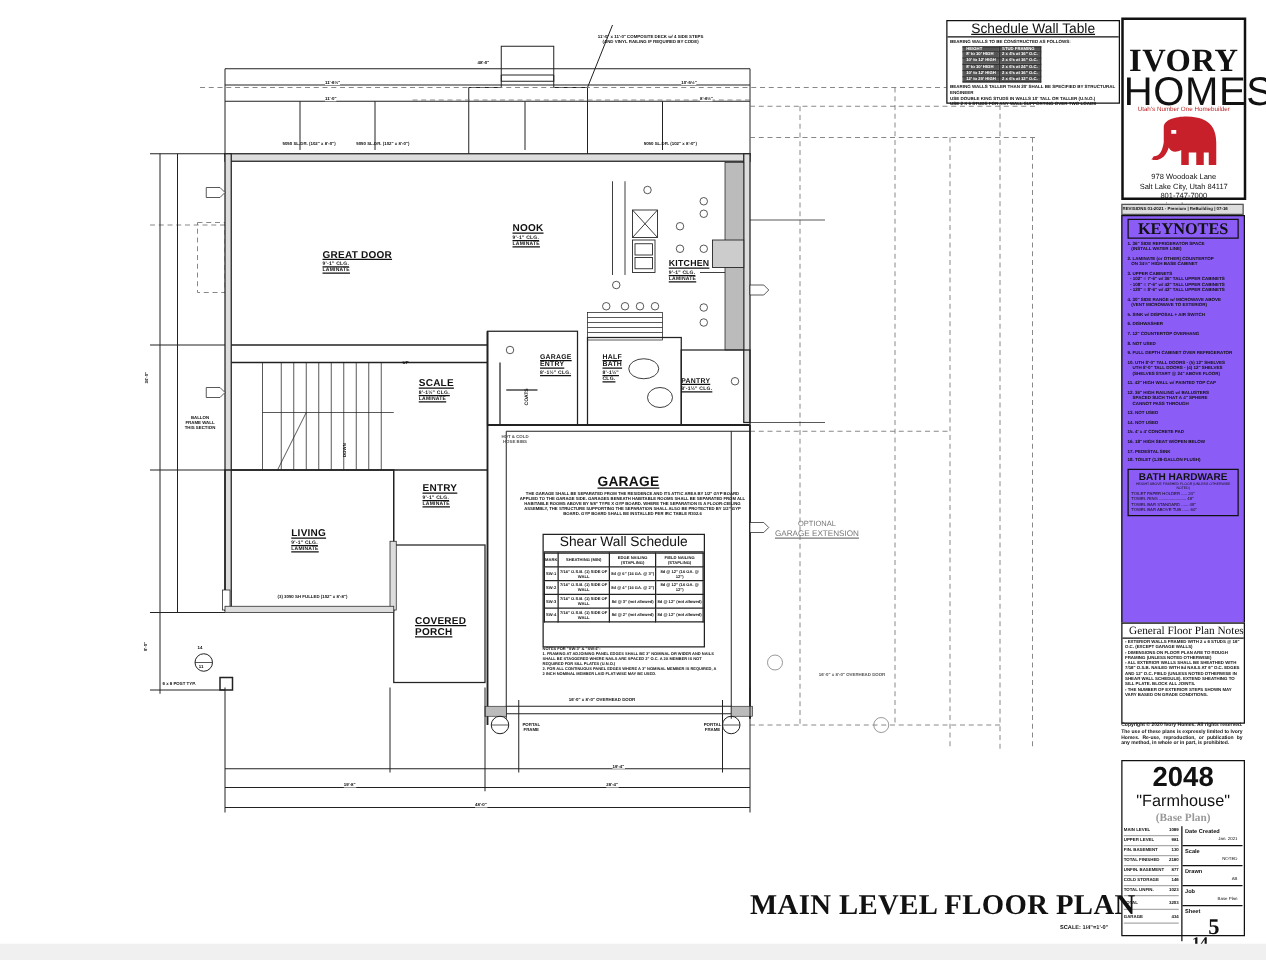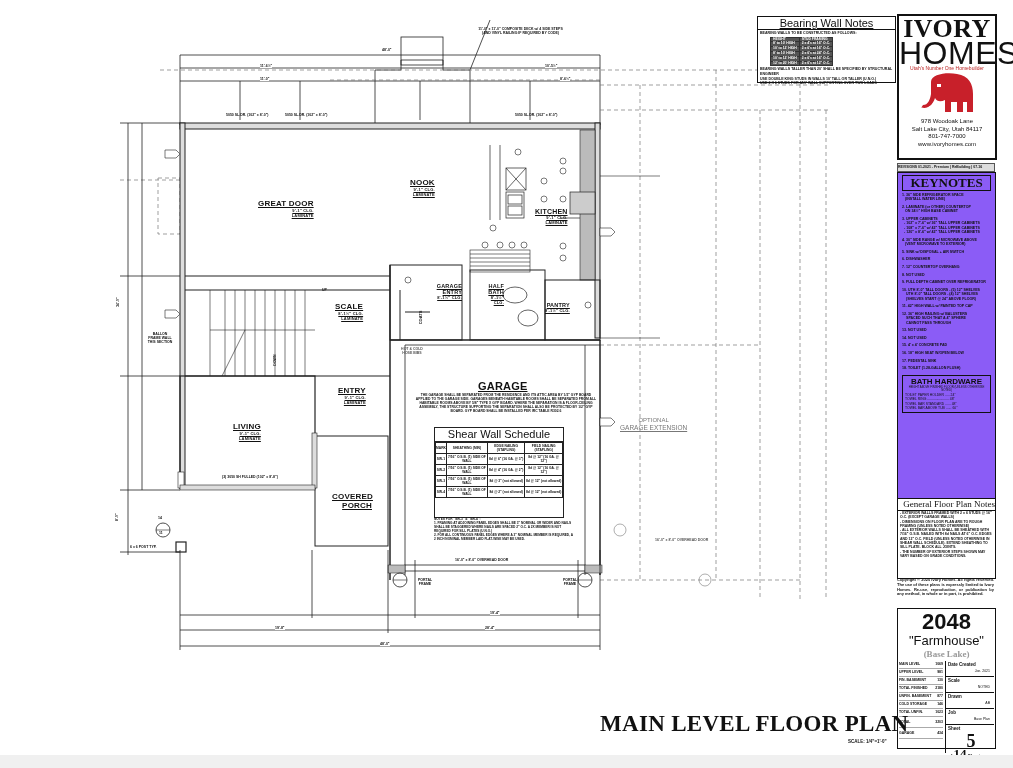--- a/index.html
+++ b/index.html
@@ -1,31 +1,31 @@
 <!DOCTYPE html>
 <html><head>
 <meta charset="utf-8">
 <style>
   html,body{margin:0;padding:0;background:#fff;}
   body{width:1013px;height:768px;position:relative;overflow:hidden;font-family:"Liberation Sans",sans-serif;color:#111;}
   .sheet{position:absolute;left:0;top:0;width:1013px;height:755px;background:#fff;}
   .bottom-strip{position:absolute;left:0;top:755px;width:1013px;height:13px;background:#f0f0f0;}
   svg.plan{position:absolute;left:0;top:0;}
   .abs{position:absolute;}
-  .room-label{position:absolute;text-align:right;font-weight:bold;font-size:8px;text-decoration:underline;letter-spacing:0.2px;white-space:nowrap;}
+  .room-label{position:absolute;text-align:left;font-weight:bold;font-size:8px;text-decoration:underline;letter-spacing:0.2px;white-space:nowrap;}
   .room-sub{display:block;font-size:4px;font-weight:bold;text-decoration:none;line-height:5px;}
   .tiny{font-size:4px;font-weight:bold;line-height:5px;white-space:nowrap;}
   
   .bwt{position:absolute;left:757px;top:16px;width:137px;height:65px;border:1.5px solid #111;background:#fff;}
   .bwt-title{font-size:11px;text-align:center;text-decoration:underline;line-height:12px;border-bottom:1px solid #111;}
   .bwt-body{font-size:3.6px;font-weight:bold;line-height:4.6px;padding:1px 2px;}
   .bwt-table{margin:1px 0 1px 10px;border-collapse:collapse;}
   .bwt-table td{border:0.5px solid #333;font-size:3.4px;padding:0 2px;line-height:3.8px;background:#555;color:#fff;}
   .logo{position:absolute;left:897px;top:14px;width:96px;height:142px;border:2px solid #111;background:#fff;text-align:center;}
-  .logo-ivory{font-family:"Liberation Serif",serif;font-weight:bold;font-size:26px;line-height:26px;margin-top:0;letter-spacing:0.5px;}
+  .logo-ivory{font-family:"Liberation Serif",serif;font-weight:bold;font-size:26px;line-height:26px;margin-top:20px;letter-spacing:0.5px;}
   .logo-homes{font-family:"Liberation Sans",sans-serif;font-size:32px;line-height:22px;letter-spacing:0.5px;}
   .logo-tag{font-size:5px;color:#b22;line-height:8px;}
   .logo-addr{font-size:6px;line-height:7.5px;}
   .revisions{position:absolute;left:897px;top:163px;width:96px;height:7px;font-size:3.5px;font-weight:bold;background:#ddd;border:0.5px solid #555;line-height:7px;white-space:nowrap;overflow:hidden;}
   .keynotes{position:absolute;left:897px;top:172px;width:97px;height:325px;border:1.5px solid #111;background:#8b5cf6;}
   .kn-title{font-family:"Liberation Serif",serif;font-weight:bold;font-size:13px;text-align:center;border:1.5px solid #111;margin:2px 4px;line-height:14px;}
   .kn-item{font-size:3.6px;font-weight:bold;line-height:4.4px;margin:0 3px 3.2px 4px;white-space:pre;}
   .bath-hw{margin:4px 4px;border:1.5px solid #111;padding:1px 2px;}
   .bath-title{font-size:8px;font-weight:bold;text-align:center;line-height:9px;}
   .bath-sub{font-size:2.8px;text-align:center;line-height:3.5px;}
@@ -360,21 +360,21 @@
   <div class="callout" style="left:113px;top:300px;transform:rotate(-90deg);background:#fff;">34'-0"</div>
   <div class="callout" style="left:113px;top:515px;transform:rotate(-90deg);background:#fff;">8'-0"</div>
   <div class="callout" style="left:260px;top:64px;background:#fff;">11'-6½"</div>
   <div class="callout" style="left:260px;top:77px;background:#fff;">11'-0"</div>
   <div class="callout" style="left:545px;top:64px;background:#fff;">10'-5½"</div>
   <div class="callout" style="left:560px;top:77px;background:#fff;">8'-6½"</div>
 
   <div class="premium">Premium Exterior</div>
 
   <div class="bwt">
-    <div class="bwt-title">Bearing Wall Notes</div>
+    <div class="bwt-title">Schedule Wall Table</div>
     <div class="bwt-body">
       <div>BEARING WALLS TO BE CONSTRUCTED AS FOLLOWS:</div>
       <table class="bwt-table">
         <tbody>
             <tr>
               <td>HEIGHT</td>
               <td>STUD FRAMING</td>
             </tr>
         <tr>
               <td>8' to 10' HIGH</td>
@@ -465,21 +465,21 @@
     <div class="gfpn-item">- EXTERIOR WALLS FRAMED WITH 2 x 6 STUDS @ 16" O.C. (EXCEPT GARAGE WALLS)</div>
     <div class="gfpn-item">- DIMENSIONS ON FLOOR PLAN ARE TO ROUGH FRAMING (UNLESS NOTED OTHERWISE)</div>
     <div class="gfpn-item">- ALL EXTERIOR WALLS SHALL BE SHEATHED WITH 7/16" O.S.B. NAILED WITH 8d NAILS AT 6" O.C. EDGES AND 12" O.C. FIELD (UNLESS NOTED OTHERWISE IN SHEAR WALL SCHEDULE). EXTEND SHEATHING TO SILL PLATE. BLOCK ALL JOINTS.</div>
     <div class="gfpn-item">- THE NUMBER OF EXTERIOR STEPS SHOWN MAY VARY BASED ON GRADE CONDITIONS.</div>
   </div>
   <div class="copyright">Copyright © 2020 Ivory Homes. All rights reserved. The use of these plans is expressly limited to Ivory Homes. Re-use, reproduction, or publication by any method, in whole or in part, is prohibited.</div>
 
   <div class="plan-no-box">
     <div class="plan-no">2048</div>
     <div class="plan-name">"Farmhouse"</div>
-    <div class="plan-type">(Base Lake)</div>
+    <div class="plan-type">(Base Plan)</div>
     <div class="sq-table">
       <div class="sq-row">
           <span>MAIN LEVEL</span>
           <span>1069</span>
         </div>
       <div class="sq-row">
           <span>UPPER LEVEL</span>
           <span>981</span>
         </div>
       <div class="sq-row">

